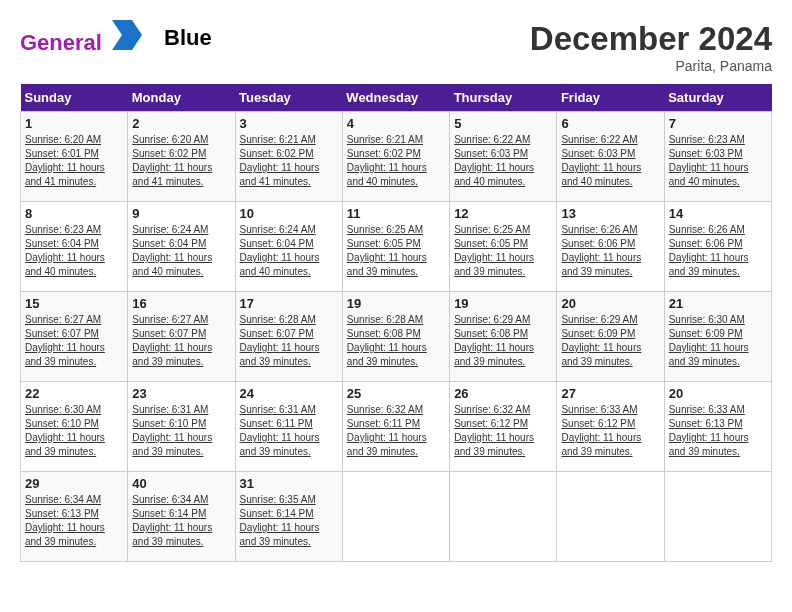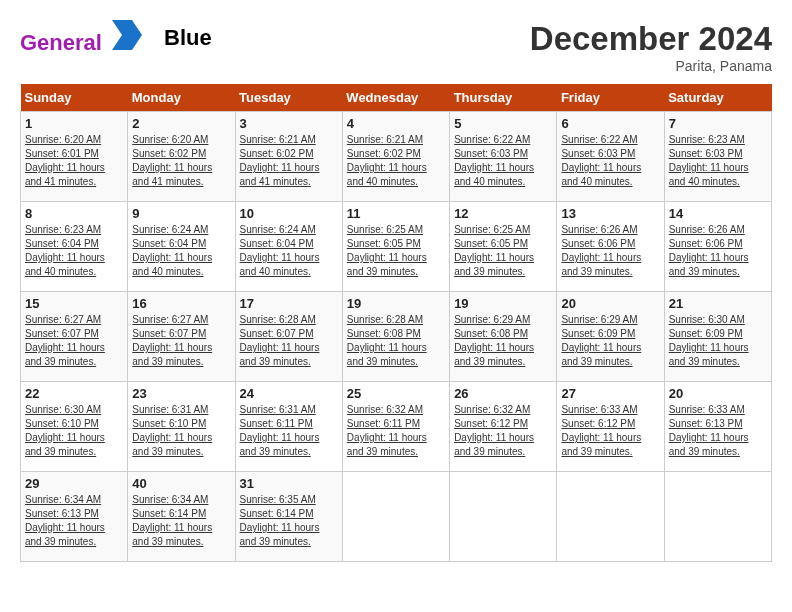--- a/index.html
+++ b/index.html
@@ -45,21 +45,21 @@
     .calendar-subtitle {
       font-size: 14px;
       color: #555;
     }
     table {
       width: 100%;
       border-collapse: collapse;
       font-size: 11px;
     }
     thead tr th {
-      background-color: #c2410c;
+      background-color: #4c1d95;
       color: #fff;
       padding: 6px 4px;
       text-align: left;
       font-size: 13px;
       font-weight: bold;
     }
     tbody tr td {
       border: 1px solid #ccc;
       vertical-align: top;
       padding: 4px;

